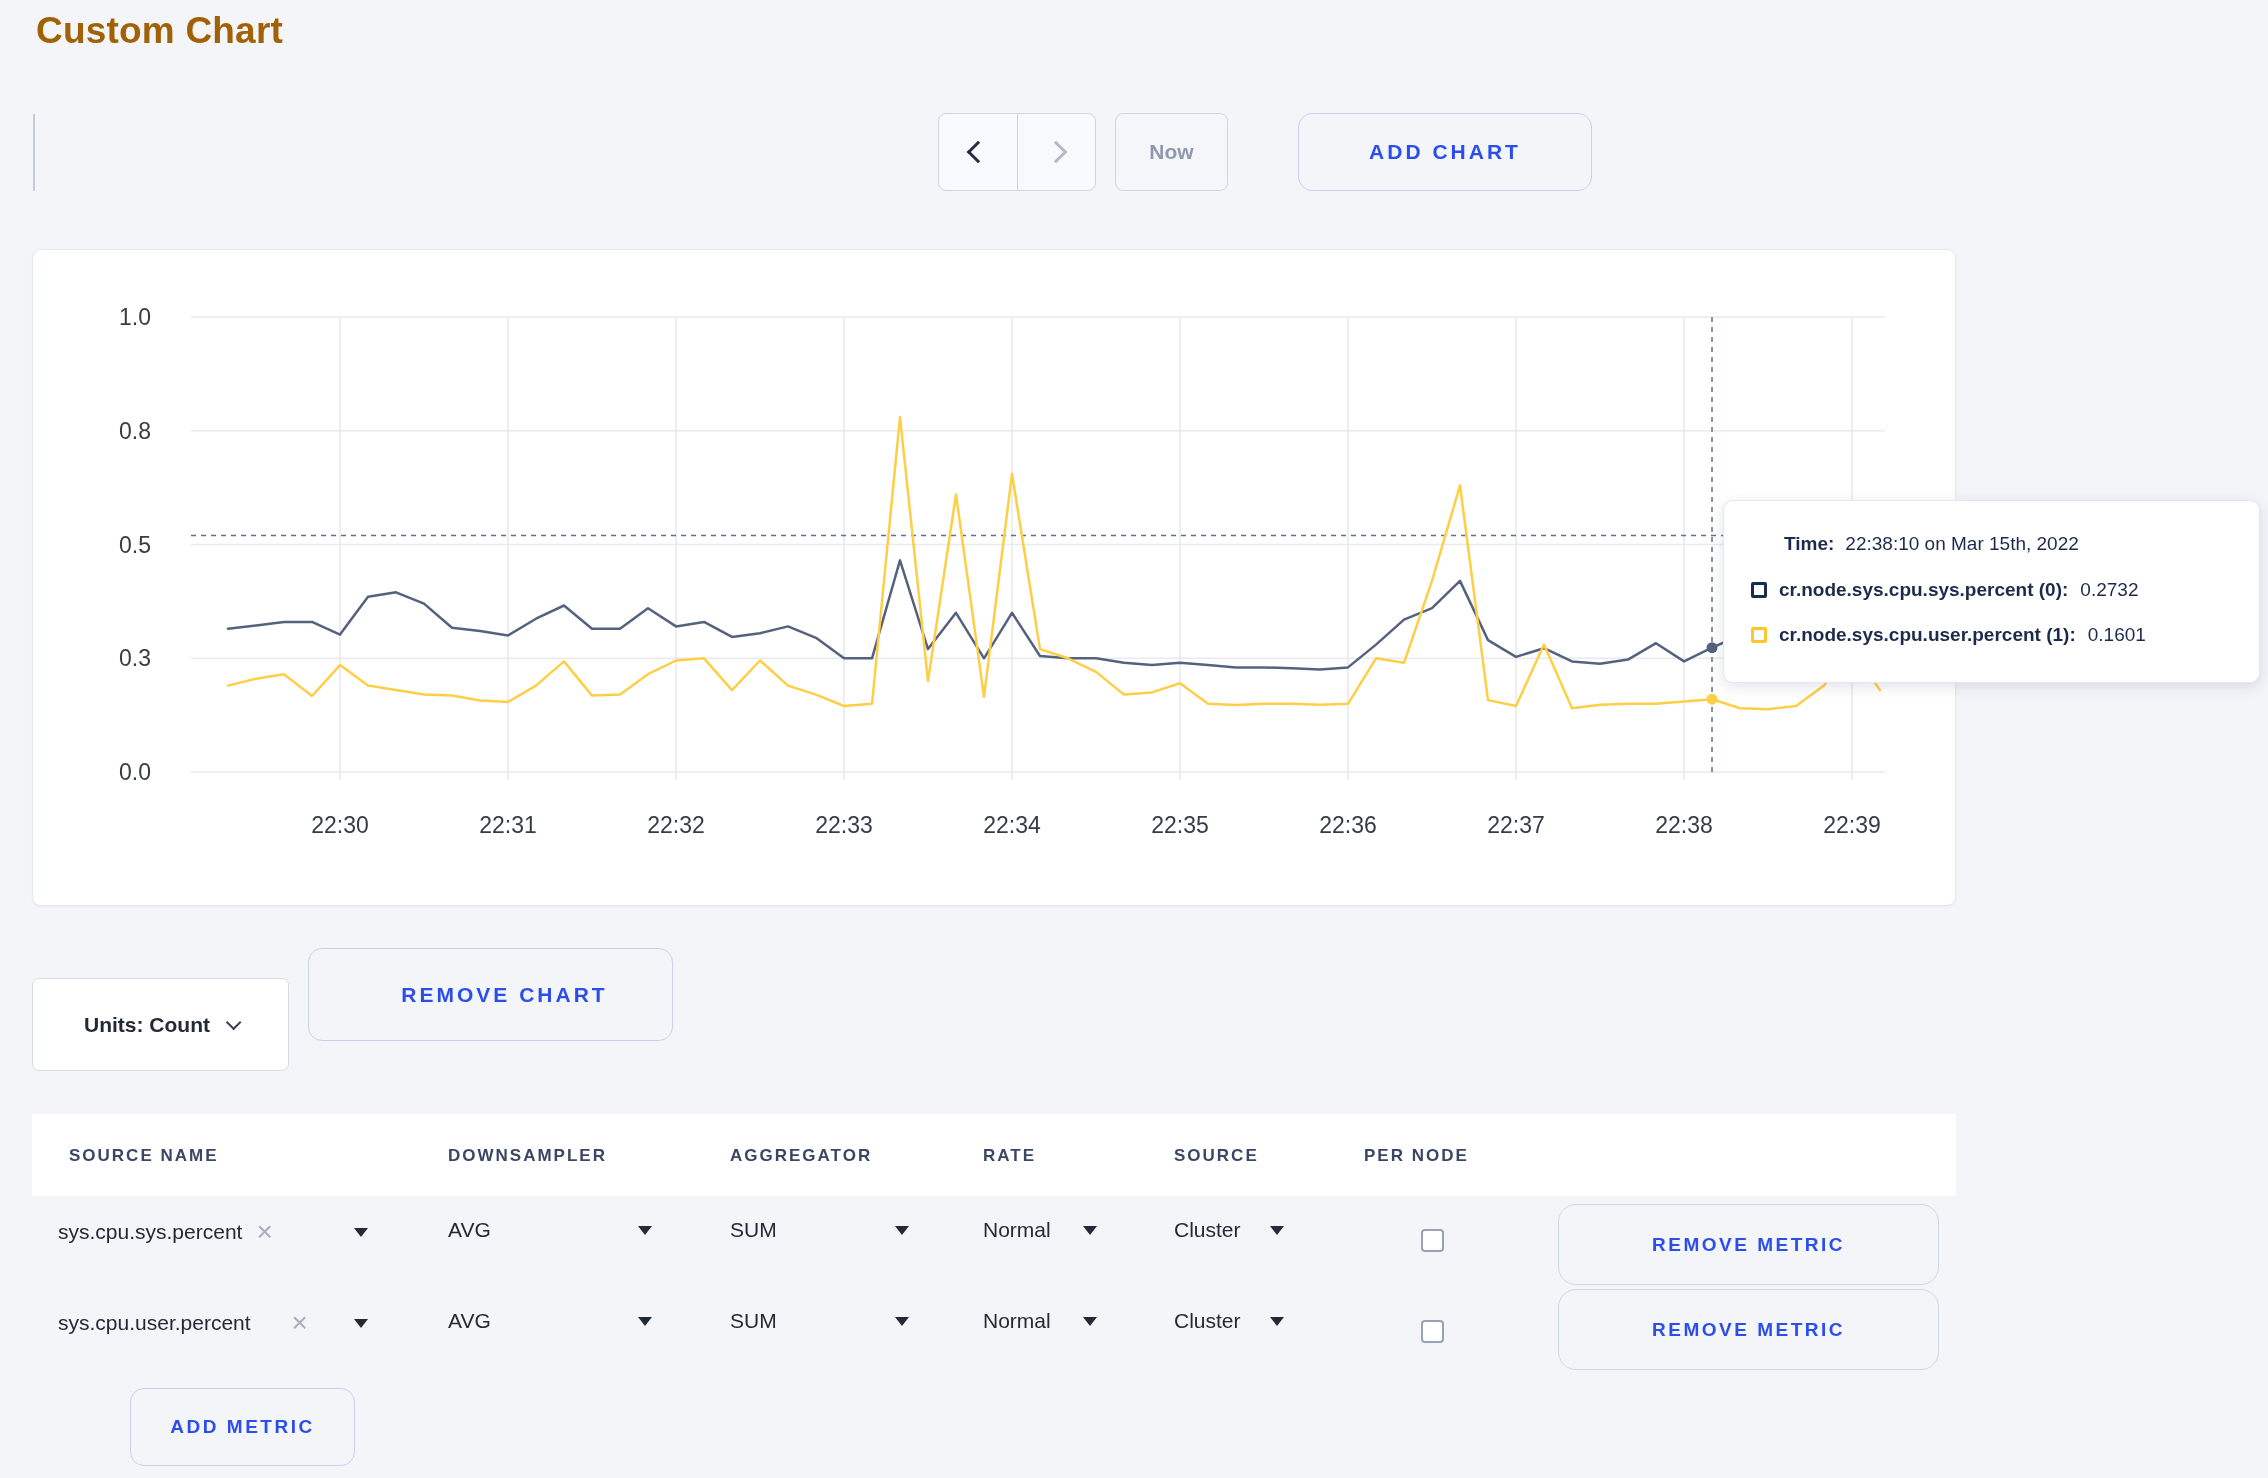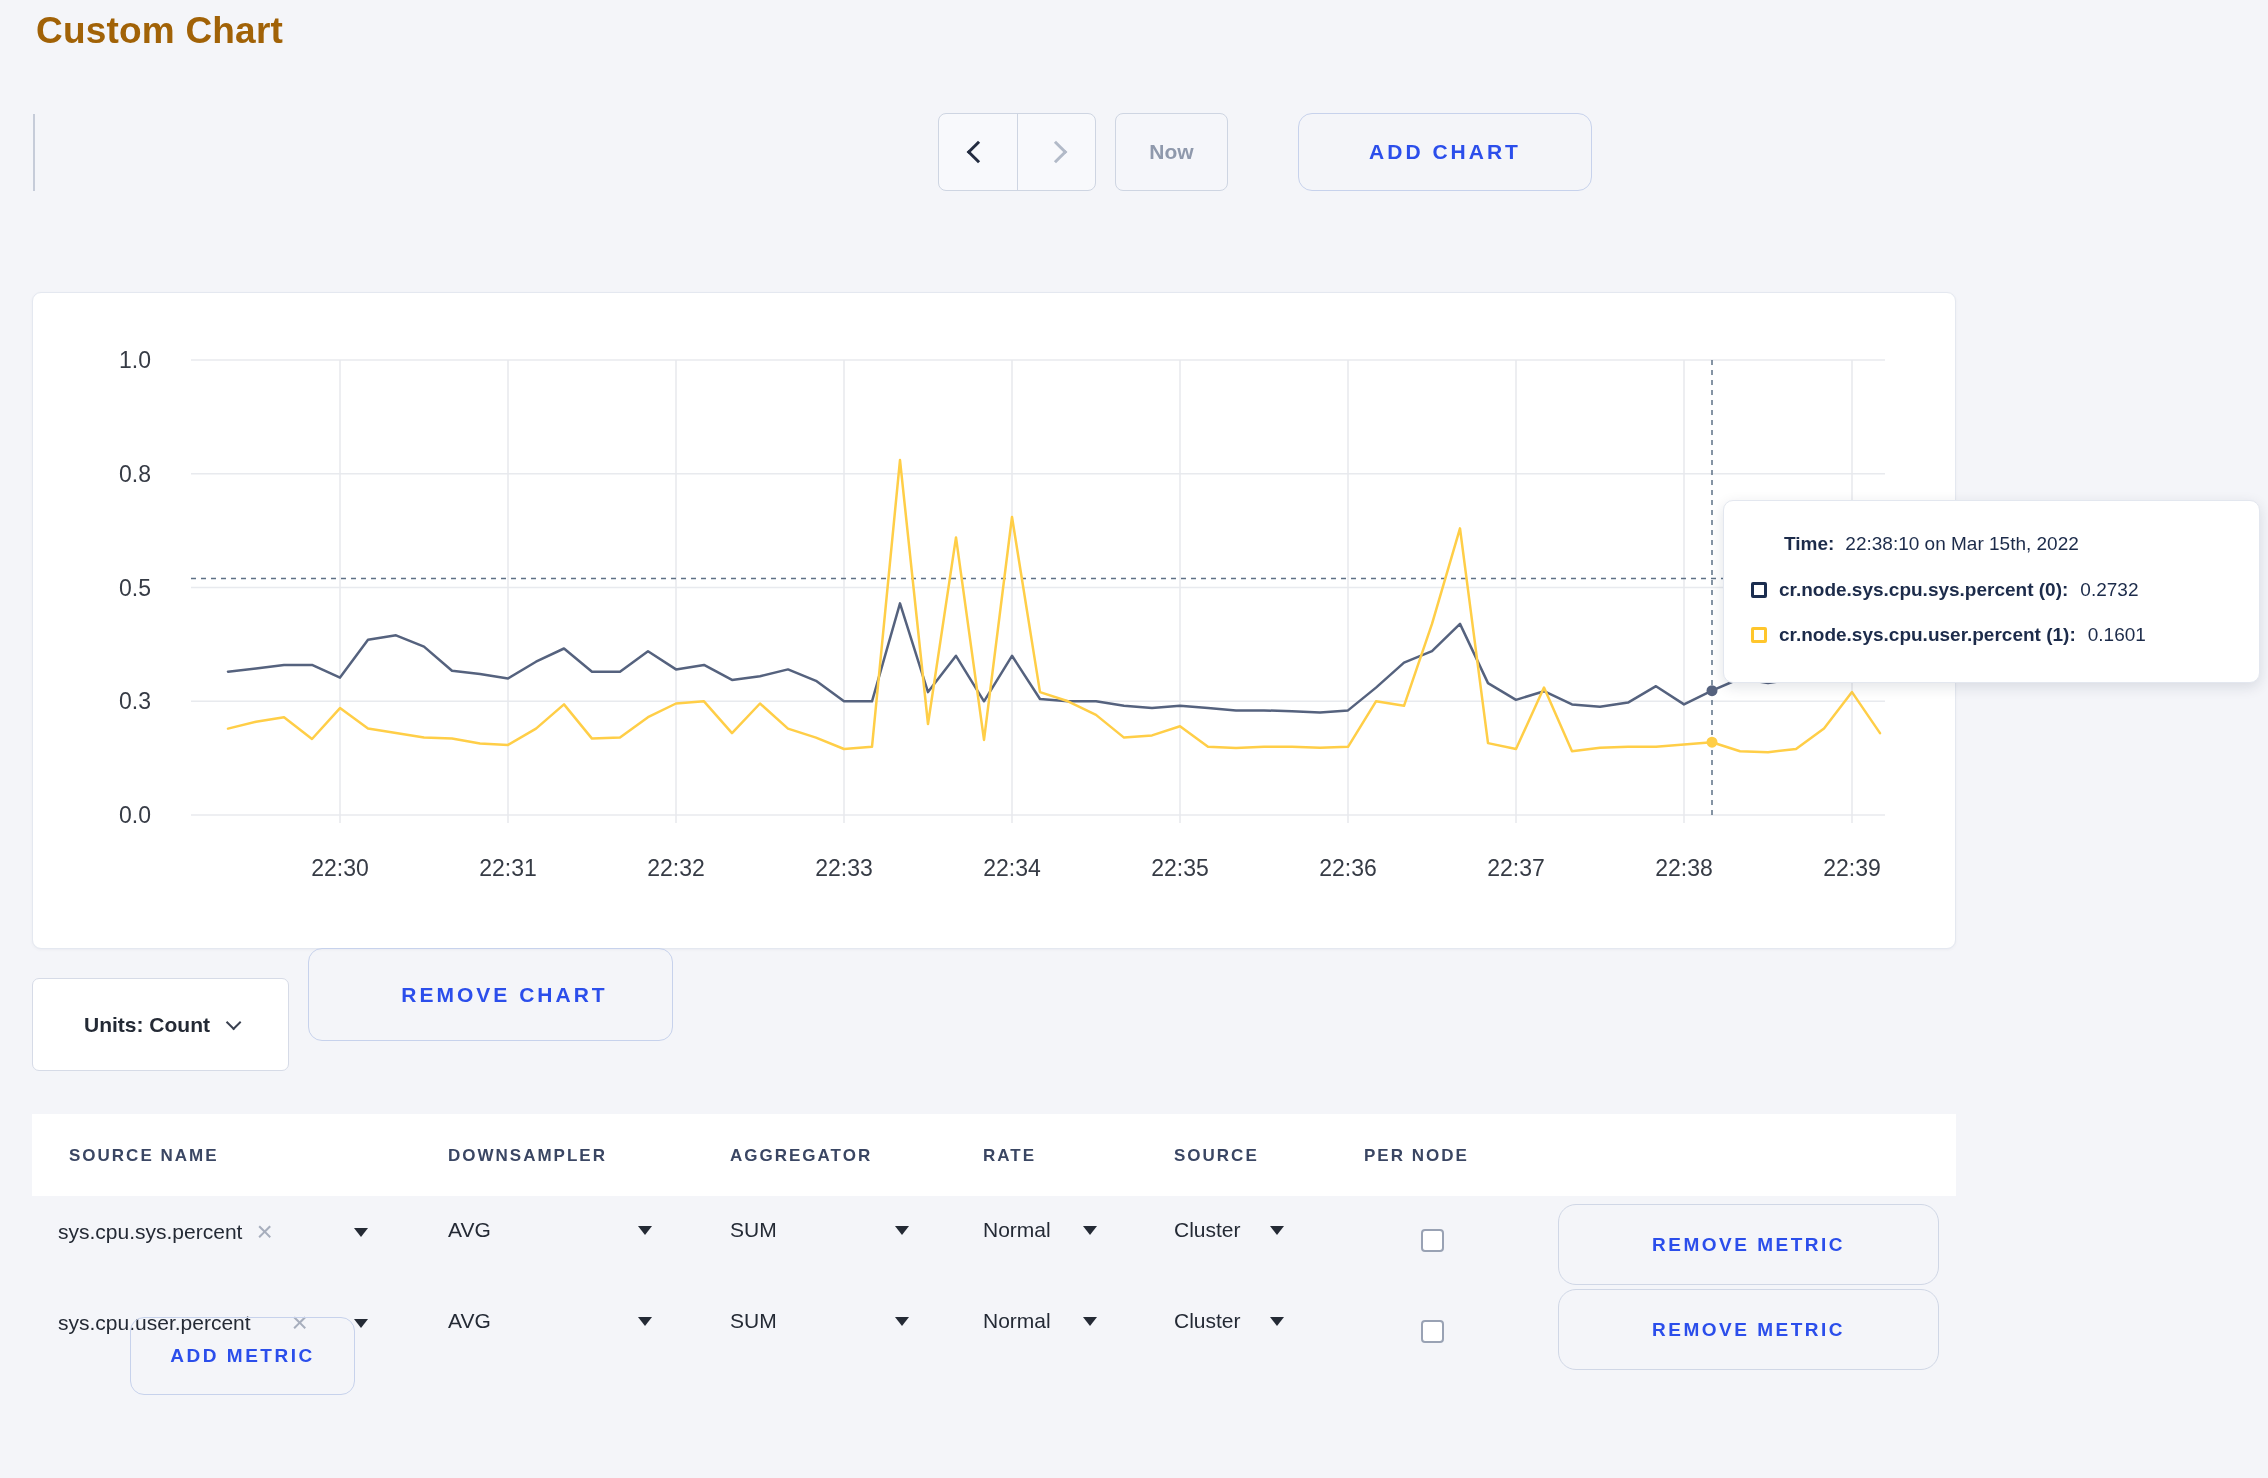--- a/index.html
+++ b/index.html
@@ -57,21 +57,20 @@
     display:flex; align-items:center; justify-content:center; cursor:pointer;
     font-family:"Liberation Sans", sans-serif;
   }
   .add-chart-btn { left:1298px; top:113px; width:294px; height:78px; font-size:21px; }
 
   
   .chart-card {
     left:32px; top:249px; width:1924px; height:657px;
     background:#ffffff; border:1px solid #e4e8f0; border-radius:9px;
     box-shadow:0 1px 3px rgba(50,60,90,.05);
-    margin-top:43px;
   }
   .chart-card svg { position:absolute; left:0; top:0; }
 
   
   .tooltip {
     left:1723px; top:500px; width:537px; height:183px;
     background:#ffffff; border:1px solid #e3e7ef; border-radius:10px;
     box-shadow:0 4px 14px rgba(20,30,60,.12);
     font-size:19px; color:#1c2b4a;
   }
@@ -112,21 +111,21 @@
   }
   .dd { justify-content:flex-start; cursor:pointer; }
   .dd .dd-label { font-size:21px; color:#242a35; }
   .checkbox {
     position:absolute; width:23px; height:23px; background:#ffffff;
     border:2px solid #99a2b4; border-radius:4px; cursor:pointer;
   }
   .remove-metric-btn { position:absolute; left:1558px; width:381px; height:81px; font-size:19px; letter-spacing:2.5px;
     border:1.5px solid #d0d7e6; border-radius:18px; background:transparent; color:#2b4eeb; font-weight:700;
     display:flex; align-items:center; justify-content:center; cursor:pointer; }
-  .add-metric-btn { left:130px; top:1317px; width:225px; height:78px; font-size:19px; letter-spacing:2.5px; }
+  .add-metric-btn { left:130px; top:1388px; width:225px; height:78px; font-size:19px; letter-spacing:2.5px; }
 </style>
 </head>
 <body>
 
 <div class="screen">
 
   <div class="abs page-title">Custom Chart</div>
 
   <div class="abs toolbar-rule"></div>
 

